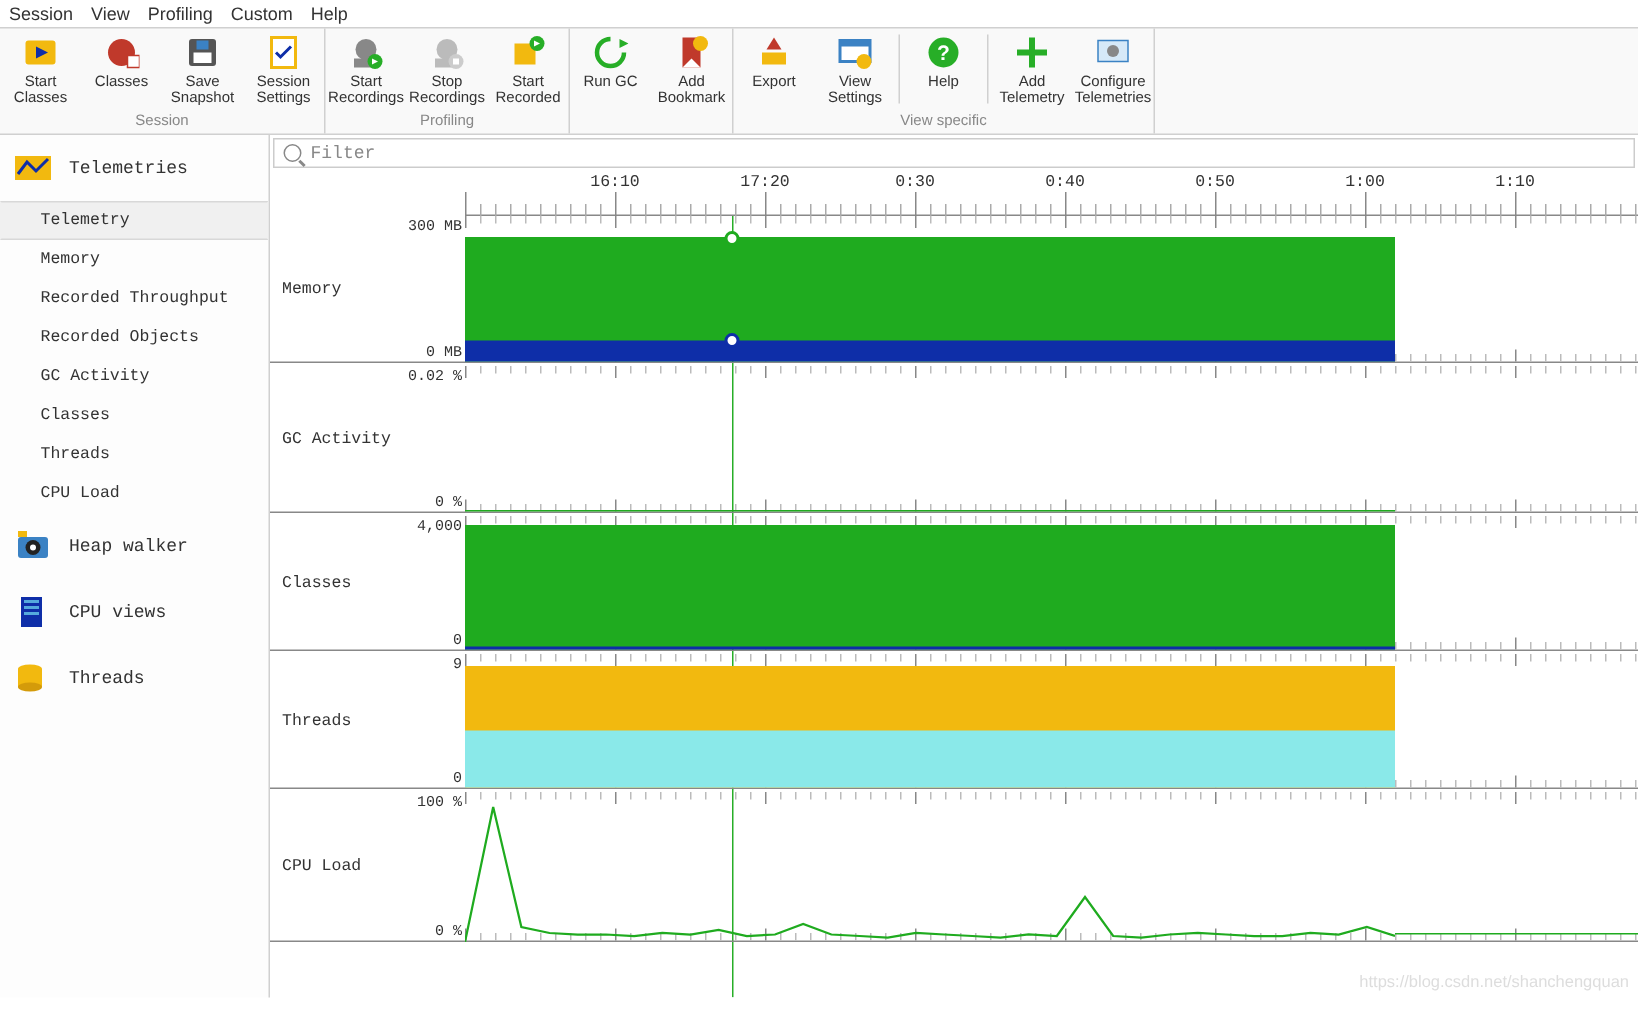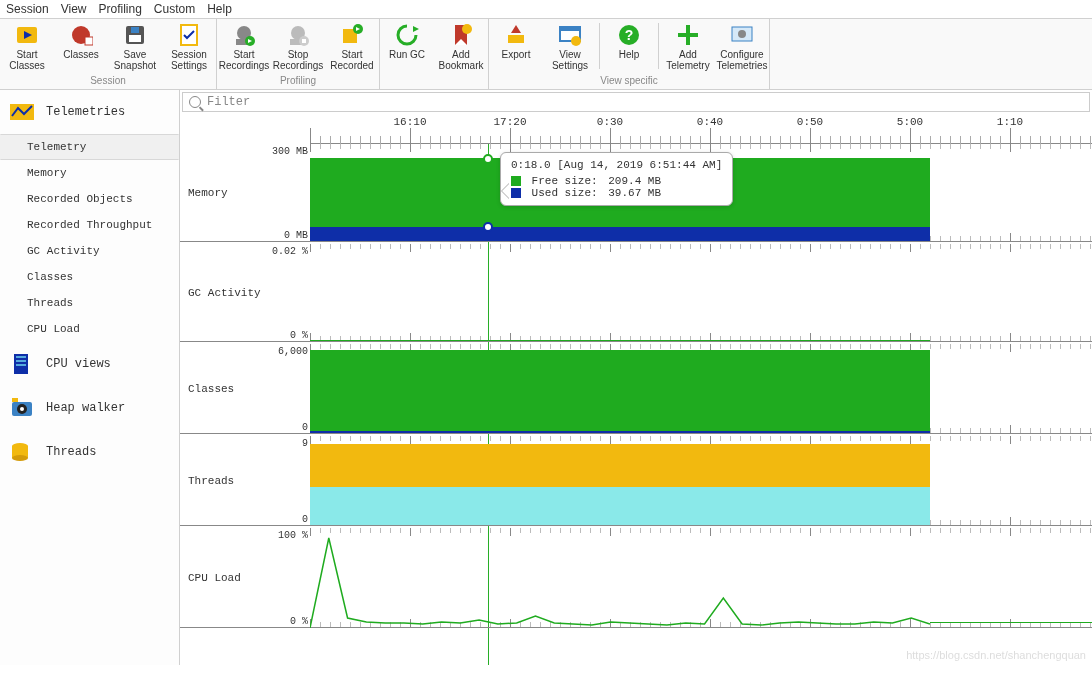--- a/index.html
+++ b/index.html
@@ -199,44 +199,44 @@
       <div class="side-head">
         <div class="sm-ico"><svg width="30" height="24">
             <rect x="2" y="4" width="24" height="16" fill="#f2b90f"></rect>
             <polyline points="4,16 10,8 16,14 24,6" stroke="#0e2ea8" stroke-width="2" fill="none"></polyline>
           </svg></div>
         <span>Telemetries</span>
       </div>
       <div class="side-list">
         <div class="item selected">Telemetry</div>
         <div class="item">Memory</div>
+        <div class="item">Recorded Throughput</div>
         <div class="item">Recorded Objects</div>
-        <div class="item">Recorded Throughput</div>
         <div class="item">GC Activity</div>
         <div class="item">Classes</div>
         <div class="item">Threads</div>
         <div class="item">CPU Load</div>
+      </div>
+      <div class="side-head">
+        <div class="sm-ico"><svg width="30" height="24">
+            <rect x="4" y="6" width="20" height="14" rx="2" fill="#3b82c4"></rect>
+            <circle cx="14" cy="13" r="5" fill="#222"></circle>
+            <circle cx="14" cy="13" r="2" fill="#fff"></circle>
+            <rect x="4" y="2" width="6" height="4" fill="#f2b90f"></rect>
+          </svg></div>
+        <span>Heap walker</span>
       </div>
       <div class="side-head">
         <div class="sm-ico"><svg width="30" height="24">
             <rect x="6" y="2" width="14" height="20" fill="#0e2ea8"></rect>
             <rect x="8" y="4" width="10" height="2" fill="#5ad"></rect>
             <rect x="8" y="8" width="10" height="2" fill="#5ad"></rect>
             <rect x="8" y="12" width="10" height="2" fill="#5ad"></rect>
           </svg></div>
         <span>CPU views</span>
-      </div>
-      <div class="side-head">
-        <div class="sm-ico"><svg width="30" height="24">
-            <rect x="4" y="6" width="20" height="14" rx="2" fill="#3b82c4"></rect>
-            <circle cx="14" cy="13" r="5" fill="#222"></circle>
-            <circle cx="14" cy="13" r="2" fill="#fff"></circle>
-            <rect x="4" y="2" width="6" height="4" fill="#f2b90f"></rect>
-          </svg></div>
-        <span>Heap walker</span>
       </div>
       <div class="side-head">
         <div class="sm-ico"><svg width="30" height="24">
             <ellipse cx="12" cy="6" rx="8" ry="3" fill="#f2b90f"></ellipse>
             <rect x="4" y="6" width="16" height="12" fill="#f2b90f"></rect>
             <ellipse cx="12" cy="18" rx="8" ry="3" fill="#d49b0a"></ellipse>
           </svg></div>
         <span>Threads</span>
       </div>
     </div>
@@ -326,39 +326,26 @@
           <div class="tick-minor" style="left: 740px;"></div>
           <div class="tick-minor" style="left: 750px;"></div>
           <div class="tick-minor" style="left: 760px;"></div>
           <div class="tick-minor" style="left: 770px;"></div>
           <div class="tick-minor" style="left: 780px;"></div>
           <div class="tick-label" style="left: 100px;">16:10</div>
           <div class="tick-label" style="left: 200px;">17:20</div>
           <div class="tick-label" style="left: 300px;">0:30</div>
           <div class="tick-label" style="left: 400px;">0:40</div>
           <div class="tick-label" style="left: 500px;">0:50</div>
-          <div class="tick-label" style="left: 600px;">5:00</div>
+          <div class="tick-label" style="left: 600px;">1:00</div>
           <div class="tick-label" style="left: 700px;">1:10</div>
         </div>
 
       <div class="vline"></div>
 
-      <div class="tooltip">
-        <div style="margin-bottom:4px;">0:18.0 [Aug 14, 2019 6:51:44 AM]</div>
-        <div>
-          <span class="legend-sq" style="background:#1fab1f;"></span>
-          <span>Free size:</span>
-          <span style="margin-left:4px;">209.4 MB</span>
-        </div>
-        <div>
-          <span class="legend-sq" style="background:#0e2ea8;"></span>
-          <span>Used size:</span>
-          <span style="margin-left:4px;">39.67 MB</span>
-        </div>
-      </div>
 
       <div class="watermark">https://blog.csdn.net/shanchengquan</div>
     <div class="chart-row" style="top: 30px; height: 98px;">
           <div class="chart-label">Memory</div>
           <div class="y-top">300 MB</div>
           <div class="y-bot">0 MB</div>
           <div class="plot">
             <div style="position: absolute; top: 0px; width: 1px; background: rgb(136, 136, 136); height: 8px; left: 0px;"></div>
             <div style="position: absolute; bottom: 0px; width: 1px; background: rgb(136, 136, 136); height: 8px; left: 0px;"></div>
             <div style="position: absolute; top: 0px; width: 1px; background: rgb(187, 187, 187); height: 5px; left: 10px;"></div>
@@ -682,21 +669,21 @@
             <div style="position: absolute; bottom: 0px; width: 1px; background: rgb(187, 187, 187); height: 5px; left: 760px;"></div>
             <div style="position: absolute; top: 0px; width: 1px; background: rgb(187, 187, 187); height: 5px; left: 770px;"></div>
             <div style="position: absolute; bottom: 0px; width: 1px; background: rgb(187, 187, 187); height: 5px; left: 770px;"></div>
             <div style="position: absolute; top: 0px; width: 1px; background: rgb(187, 187, 187); height: 5px; left: 780px;"></div>
             <div style="position: absolute; bottom: 0px; width: 1px; background: rgb(187, 187, 187); height: 5px; left: 780px;"></div>
             <div style="position: absolute; left: 0px; width: 620px; bottom: 0px; height: 1px; background: rgb(31, 171, 31);"></div>
           </div>
         </div>
         <div class="chart-row" style="top: 230px; height: 90px;">
           <div class="chart-label">Classes</div>
-          <div class="y-top">6,000</div>
+          <div class="y-top">4,000</div>
           <div class="y-bot">0</div>
           <div class="plot">
             <div style="position: absolute; top: 0px; width: 1px; background: rgb(136, 136, 136); height: 8px; left: 0px;"></div>
             <div style="position: absolute; bottom: 0px; width: 1px; background: rgb(136, 136, 136); height: 8px; left: 0px;"></div>
             <div style="position: absolute; top: 0px; width: 1px; background: rgb(187, 187, 187); height: 5px; left: 10px;"></div>
             <div style="position: absolute; bottom: 0px; width: 1px; background: rgb(187, 187, 187); height: 5px; left: 10px;"></div>
             <div style="position: absolute; top: 0px; width: 1px; background: rgb(187, 187, 187); height: 5px; left: 20px;"></div>
             <div style="position: absolute; bottom: 0px; width: 1px; background: rgb(187, 187, 187); height: 5px; left: 20px;"></div>
             <div style="position: absolute; top: 0px; width: 1px; background: rgb(187, 187, 187); height: 5px; left: 30px;"></div>
             <div style="position: absolute; bottom: 0px; width: 1px; background: rgb(187, 187, 187); height: 5px; left: 30px;"></div>

